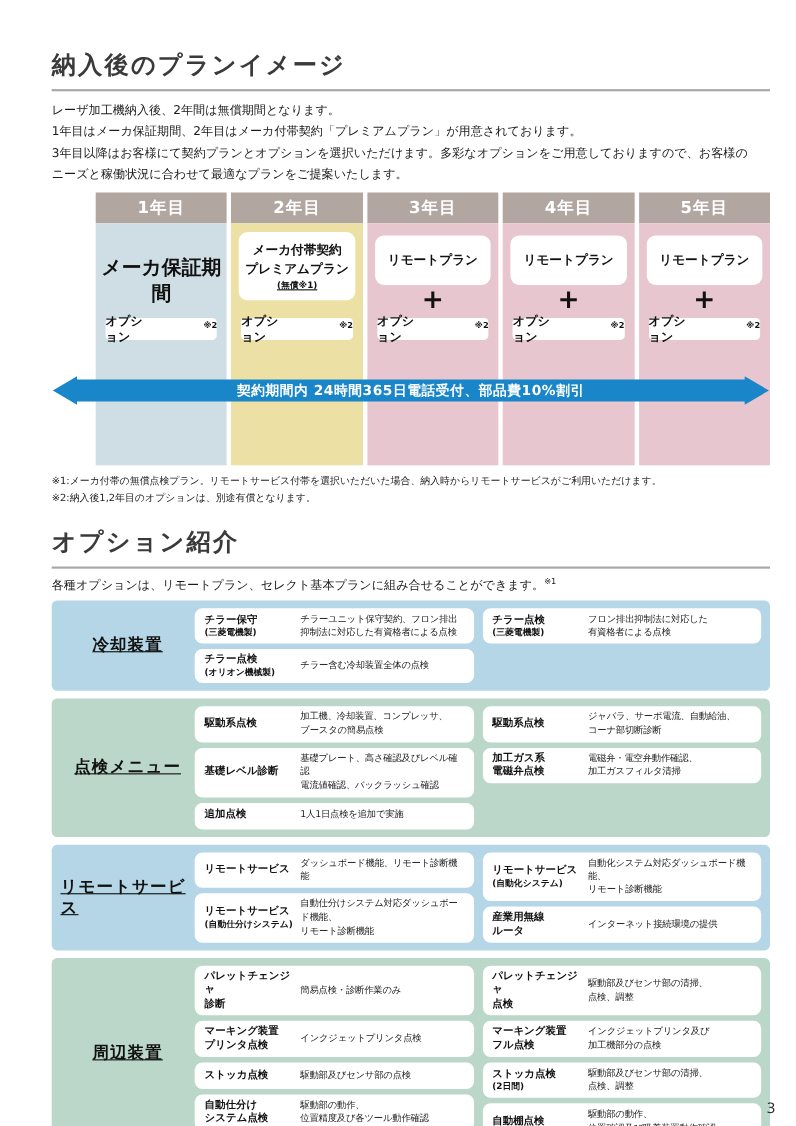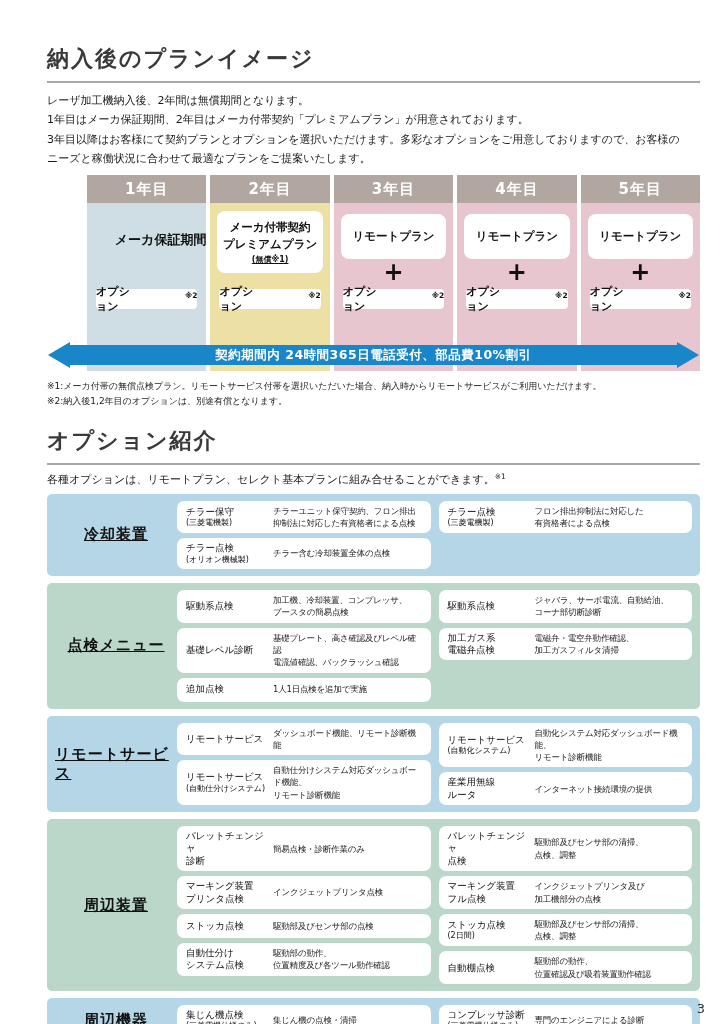--- a/index.html
+++ b/index.html
@@ -7,30 +7,30 @@
   body { font-family:"DejaVu Sans","Liberation Sans",sans-serif; color:#222; }
   .page { position:relative; width:724px; height:1024px; background:#fff; overflow:hidden; }
   .content { position:absolute; left:47px; top:44px; width:653px; }
 
   
   .section-title { font-size:22px; font-weight:bold; color:#3a3a3a; letter-spacing:2px;
     padding-bottom:7px; border-bottom:2px solid #a8a8a8; }
   .intro { margin-top:8px; font-size:11px; line-height:1.75; color:#1a1a1a; }
 
   
-  .year-table { position:relative; margin-top:7px; display:flex; gap:4px; height:196px;padding-left:40px; }
+  .year-table { position:relative; margin-top:7px; display:flex; gap:4px; height:248px;padding-left:40px; }
   .ycol { flex:1; display:flex; flex-direction:column; }
   .yhead { height:28px; background:#b2a7a0; color:#fff; font-size:15px; font-weight:bold;
     display:flex; align-items:center; justify-content:center; letter-spacing:1px; }
   .ybody { position:relative; flex:1; }
   .bg1 { background:#cfdee4; }
   .bg2 { background:#ece0a5; }
   .bg3 { background:#e7c6d0; }
-  .plan-plain { position:absolute; top:28px; left:0; right:0; text-align:right;
-    font-size:13px; font-weight:bold; color:#111; }
+  .plan-plain { position:absolute; top:28px; left:0; right:0; text-align:center;
+    font-size:18px; font-weight:bold; color:#111; }
   .plan-box { position:absolute; top:11px; left:7px; right:7px; height:45px; background:#fff;
     border-radius:8px; display:flex; flex-direction:column; align-items:center; justify-content:center; }
   .plan-box.tall { top:8px; height:62px; }
   .plan-box-title { font-size:11.5px; font-weight:bold; color:#111; text-align:center;
     line-height:1.4; white-space:pre-line; }
   .plan-box-note { font-size:8px; font-weight:bold; color:#111; margin-top:2px;text-decoration:underline; }
   .plus { position:absolute; top:56px; left:0; right:0; text-align:center;
     font-size:24px; font-weight:bold; color:#111; line-height:26px; }
   .opt-pill { position:absolute; top:86px; left:9px; right:9px; height:20px; background:#fff;
     border-radius:4px; display:flex; align-items:center; justify-content:center;
@@ -58,21 +58,21 @@
 
   .band { display:flex; align-items:stretch; border-radius:5px; padding:7px 8px; margin-top:7px; }
   .band.blue { background:#b4d6e6; }
   .band.green { background:#bad7c9; }
   .band-label { flex:0 0 122px; display:flex; align-items:center; justify-content:center;
     font-size:15px; font-weight:bold; color:#111; letter-spacing:1px;text-decoration:underline; }
   .band-cols { flex:1; display:flex; gap:8px; }
   .band-col { flex:1; display:flex; flex-direction:column; gap:5px; }
   .opt-row { background:#fff; border-radius:7px; padding:4px 9px; min-height:24px;
     display:flex; align-items:center; gap:5px; }
-  .opt-name { flex:0 0 82px; font-size:9.5px; font-weight:normal; color:#111;
+  .opt-name { flex:0 0 82px; font-size:9.5px; font-weight:bold; color:#111;
     line-height:1.3; white-space:pre-line; }
   .opt-name .sub { display:block; font-size:8px; }
   .opt-desc { flex:1; font-size:8.5px; line-height:1.45; color:#1a1a1a;
     white-space:pre-line; letter-spacing:-0.2px; }
   .page-number { position:absolute; right:19px; bottom:8px; font-size:13px; color:#333; }
 </style>
 </head>
 <body>
 
 <div class="page">

